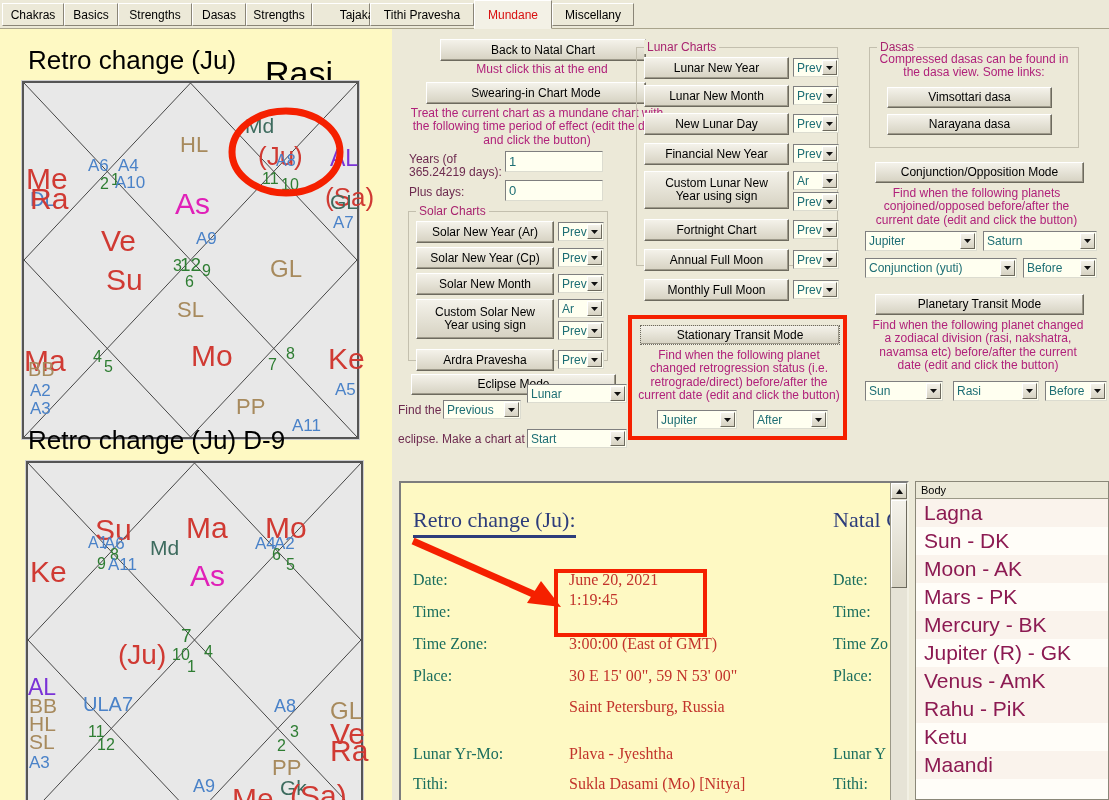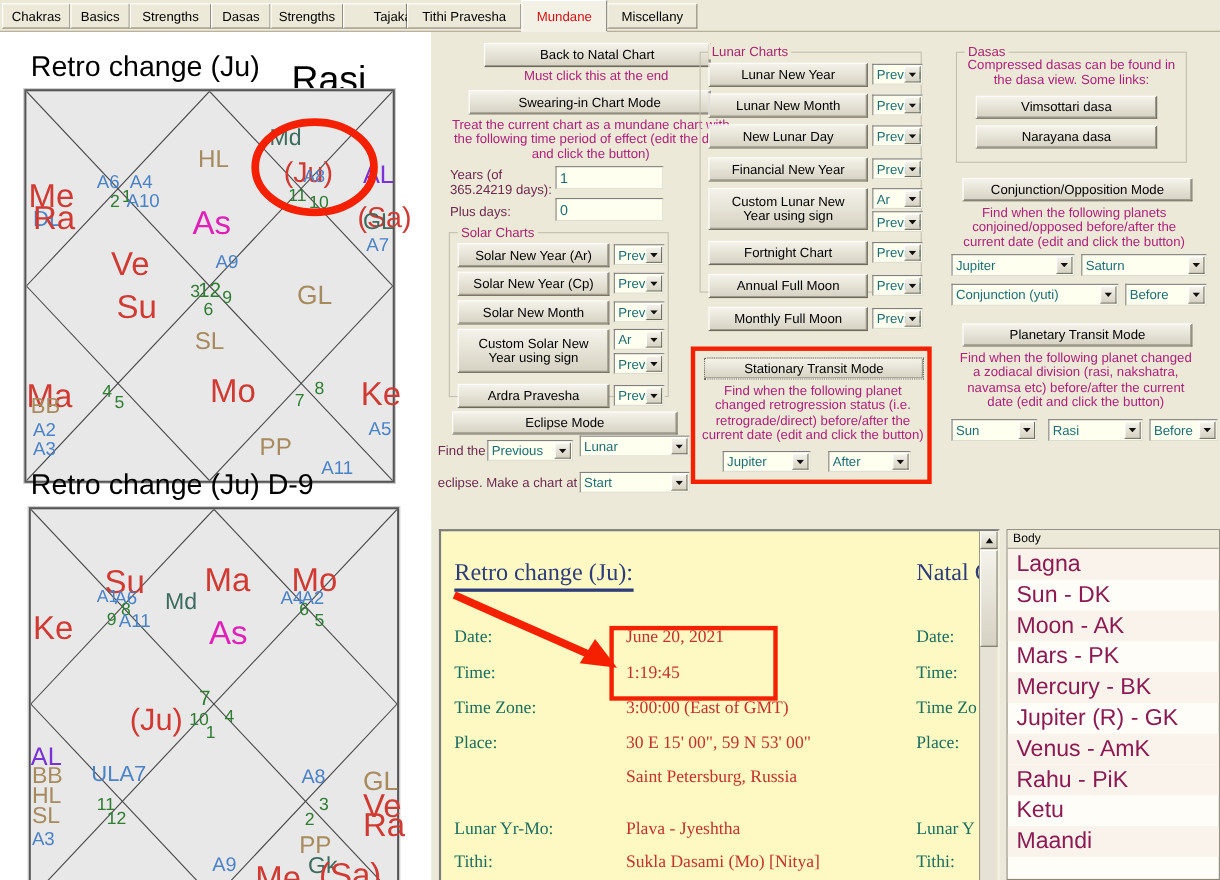--- a/index.html
+++ b/index.html
@@ -31,21 +31,21 @@
     top: 0px; height: 29px;
     background: #f3f1e6;
     border: 1px solid #ffffff;
     border-right-color: #8a8577;
     border-bottom: 1px solid #f3f1e6;
     color: #d81010; font-weight: normal;
     z-index: 5;
   }
 
   
-  .leftpanel { position: absolute; left: 0; top: 29px; width: 392px; height: 771px; background: #ffffff; padding-left: 36px; }
+  .leftpanel { position: absolute; left: 0; top: 29px; width: 392px; height: 771px; background: #fef9c3; padding-left: 36px; }
   .chart-title { font-size: 26px; color: #000; font-family: "Liberation Sans", sans-serif; white-space: nowrap; }
 
   .rasi-box {
     position: absolute;
     background: #e8e8e8;
     border: 2px solid #555;
     outline: 1px solid #cfcfcf;
   }
   .diag { position: absolute; left: 0; top: 0; width: 100%; height: 100%; }
   .gl { position: absolute; white-space: nowrap; line-height: 1; }
@@ -364,21 +364,21 @@
     <div class="btn" style="position:absolute;left:19px;top:345px;width:205px;height:21px;">Eclipse Mode</div>
     <div class="lbl" style="position:absolute;left:6px;top:375px;">Find the</div>
     <div class="combo" style="position:absolute;left:51px;top:371px;width:78px;height:19px;">
       <span>Previous</span>
       <span class="arrow">
         <svg width="7" height="4">
             <polygon points="0,0 7,0 3.5,4" fill="#111"></polygon>
           </svg>
       </span>
     </div>
-    <div class="combo" style="position:absolute;left:135px;top:367px;width:100px;height:19px;">
+    <div class="combo" style="position:absolute;left:135px;top:355px;width:100px;height:19px;">
       <span>Lunar</span>
       <span class="arrow">
         <svg width="7" height="4">
             <polygon points="0,0 7,0 3.5,4" fill="#111"></polygon>
           </svg>
       </span>
     </div>
     <div class="lbl" style="position:absolute;left:6px;top:404px;">eclipse. Make a chart at</div>
     <div class="combo" style="position:absolute;left:135px;top:400px;width:100px;height:19px;">
       <span>Start</span>
@@ -575,21 +575,21 @@
 
   <div class="infopanel">
     <div class="serif info-h" style="position:absolute;left:12px;top:24px;border-bottom:3px solid #2d3d7b;padding-bottom:2px;">Retro change (Ju):</div>
     <div class="serif info-h" style="position:absolute;left:432px;top:24px;">Natal C</div>
 
     <div id="info-rows">
         <div class="serif info-k" style="position: absolute; left: 12px; top: 88px;">Date:</div>
         <div class="serif info-v" style="position: absolute; left: 168px; top: 88px; white-space: nowrap;">June 20, 2021</div>
         <div class="serif info-k" style="position: absolute; left: 432px; top: 88px; white-space: nowrap;">Date:</div>
         <div class="serif info-k" style="position: absolute; left: 12px; top: 120px;">Time:</div>
-        <div class="serif info-v" style="position: absolute; left: 168px; top: 120px; white-space: nowrap;">1:19:45</div>
+        <div class="serif info-v" style="position: absolute; left: 168px; top: 108px; white-space: nowrap;">1:19:45</div>
         <div class="serif info-k" style="position: absolute; left: 432px; top: 120px; white-space: nowrap;">Time:</div>
         <div class="serif info-k" style="position: absolute; left: 12px; top: 152px;">Time Zone:</div>
         <div class="serif info-v" style="position: absolute; left: 168px; top: 152px; white-space: nowrap;">3:00:00 (East of GMT)</div>
         <div class="serif info-k" style="position: absolute; left: 432px; top: 152px; white-space: nowrap;">Time Zo</div>
         <div class="serif info-k" style="position: absolute; left: 12px; top: 184px;">Place:</div>
         <div class="serif info-v" style="position: absolute; left: 168px; top: 184px; white-space: nowrap;">30 E 15' 00", 59 N 53' 00"</div>
         <div class="serif info-k" style="position: absolute; left: 432px; top: 184px; white-space: nowrap;">Place:</div>
         <div class="serif info-v" style="position: absolute; left: 168px; top: 215px; white-space: nowrap;">Saint Petersburg, Russia</div>
         <div class="serif info-k" style="position: absolute; left: 12px; top: 262px;">Lunar Yr-Mo:</div>
         <div class="serif info-v" style="position: absolute; left: 168px; top: 262px; white-space: nowrap;">Plava - Jyeshtha</div>

